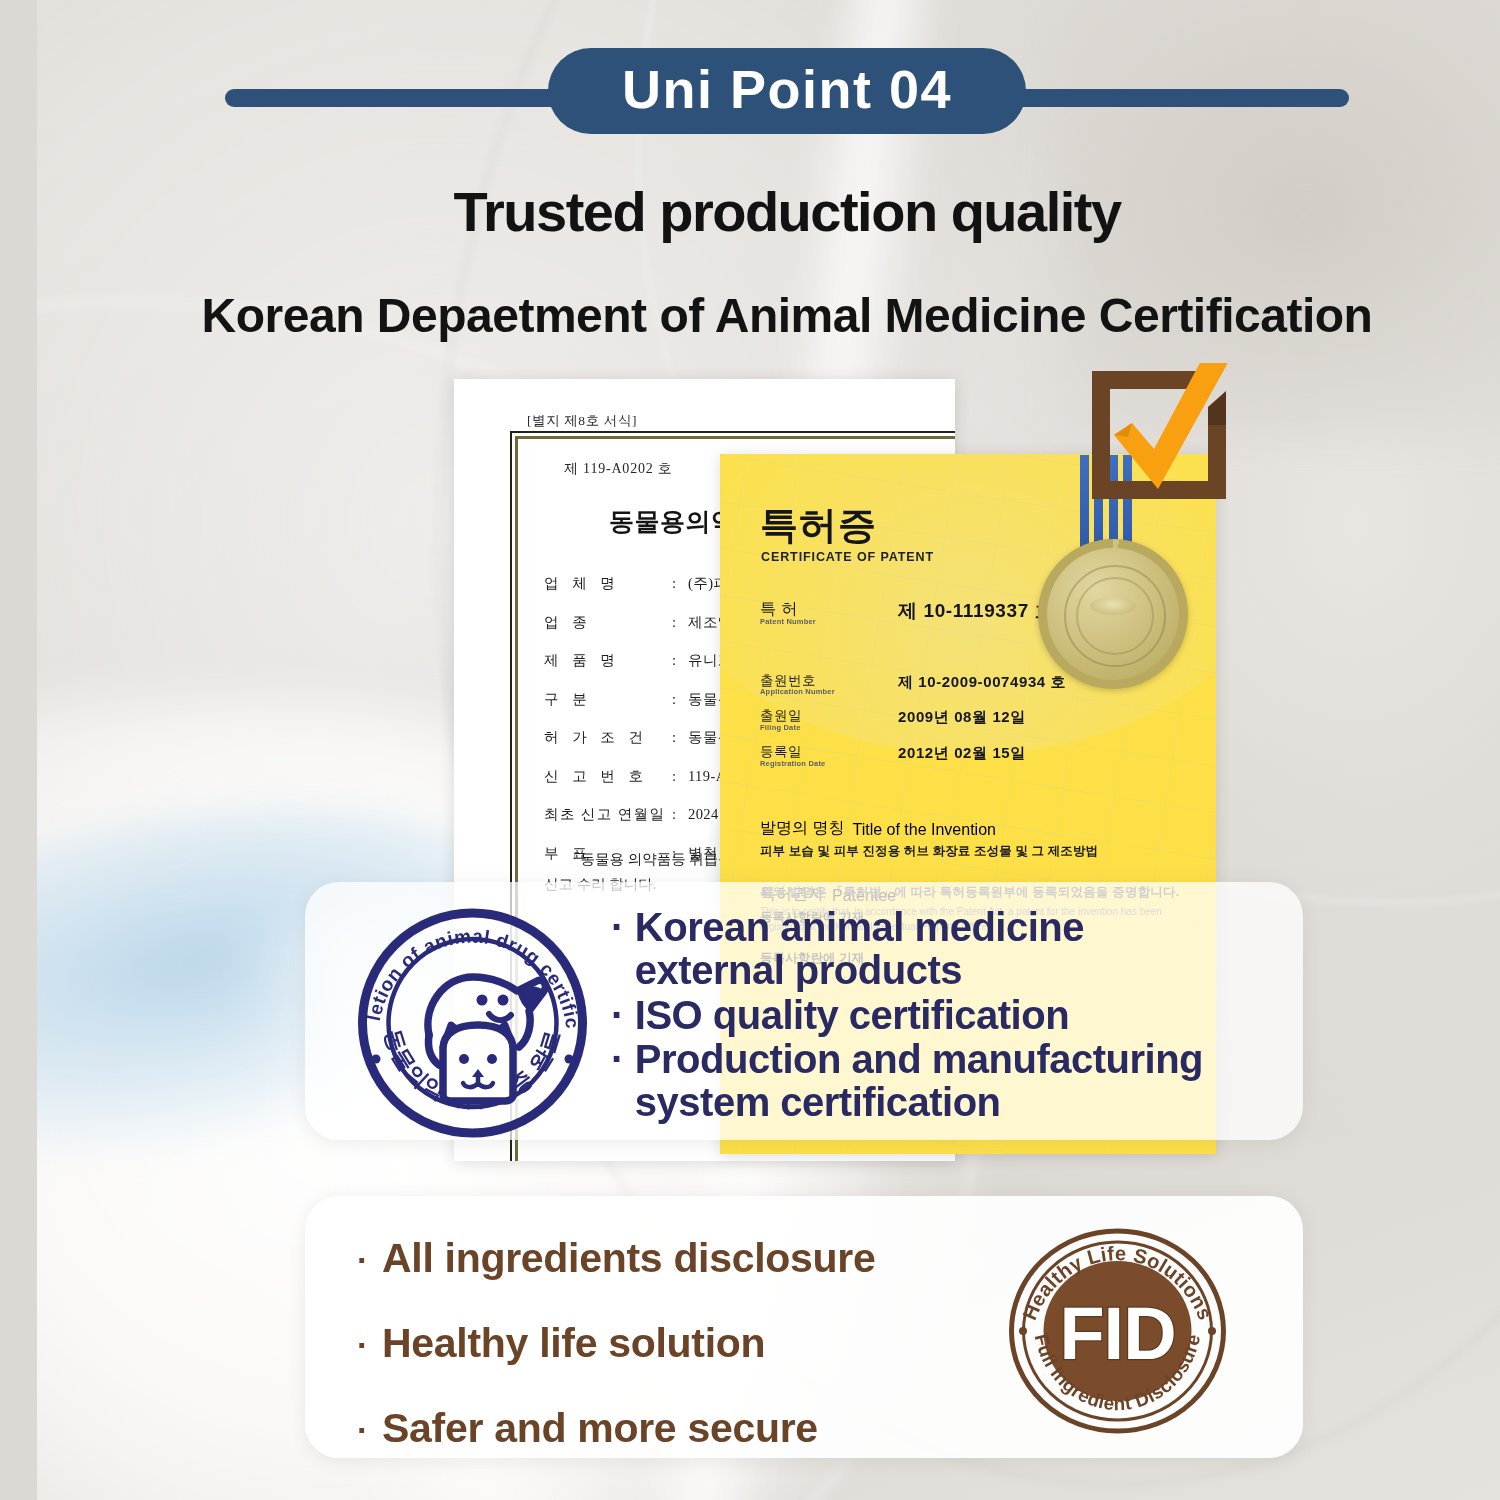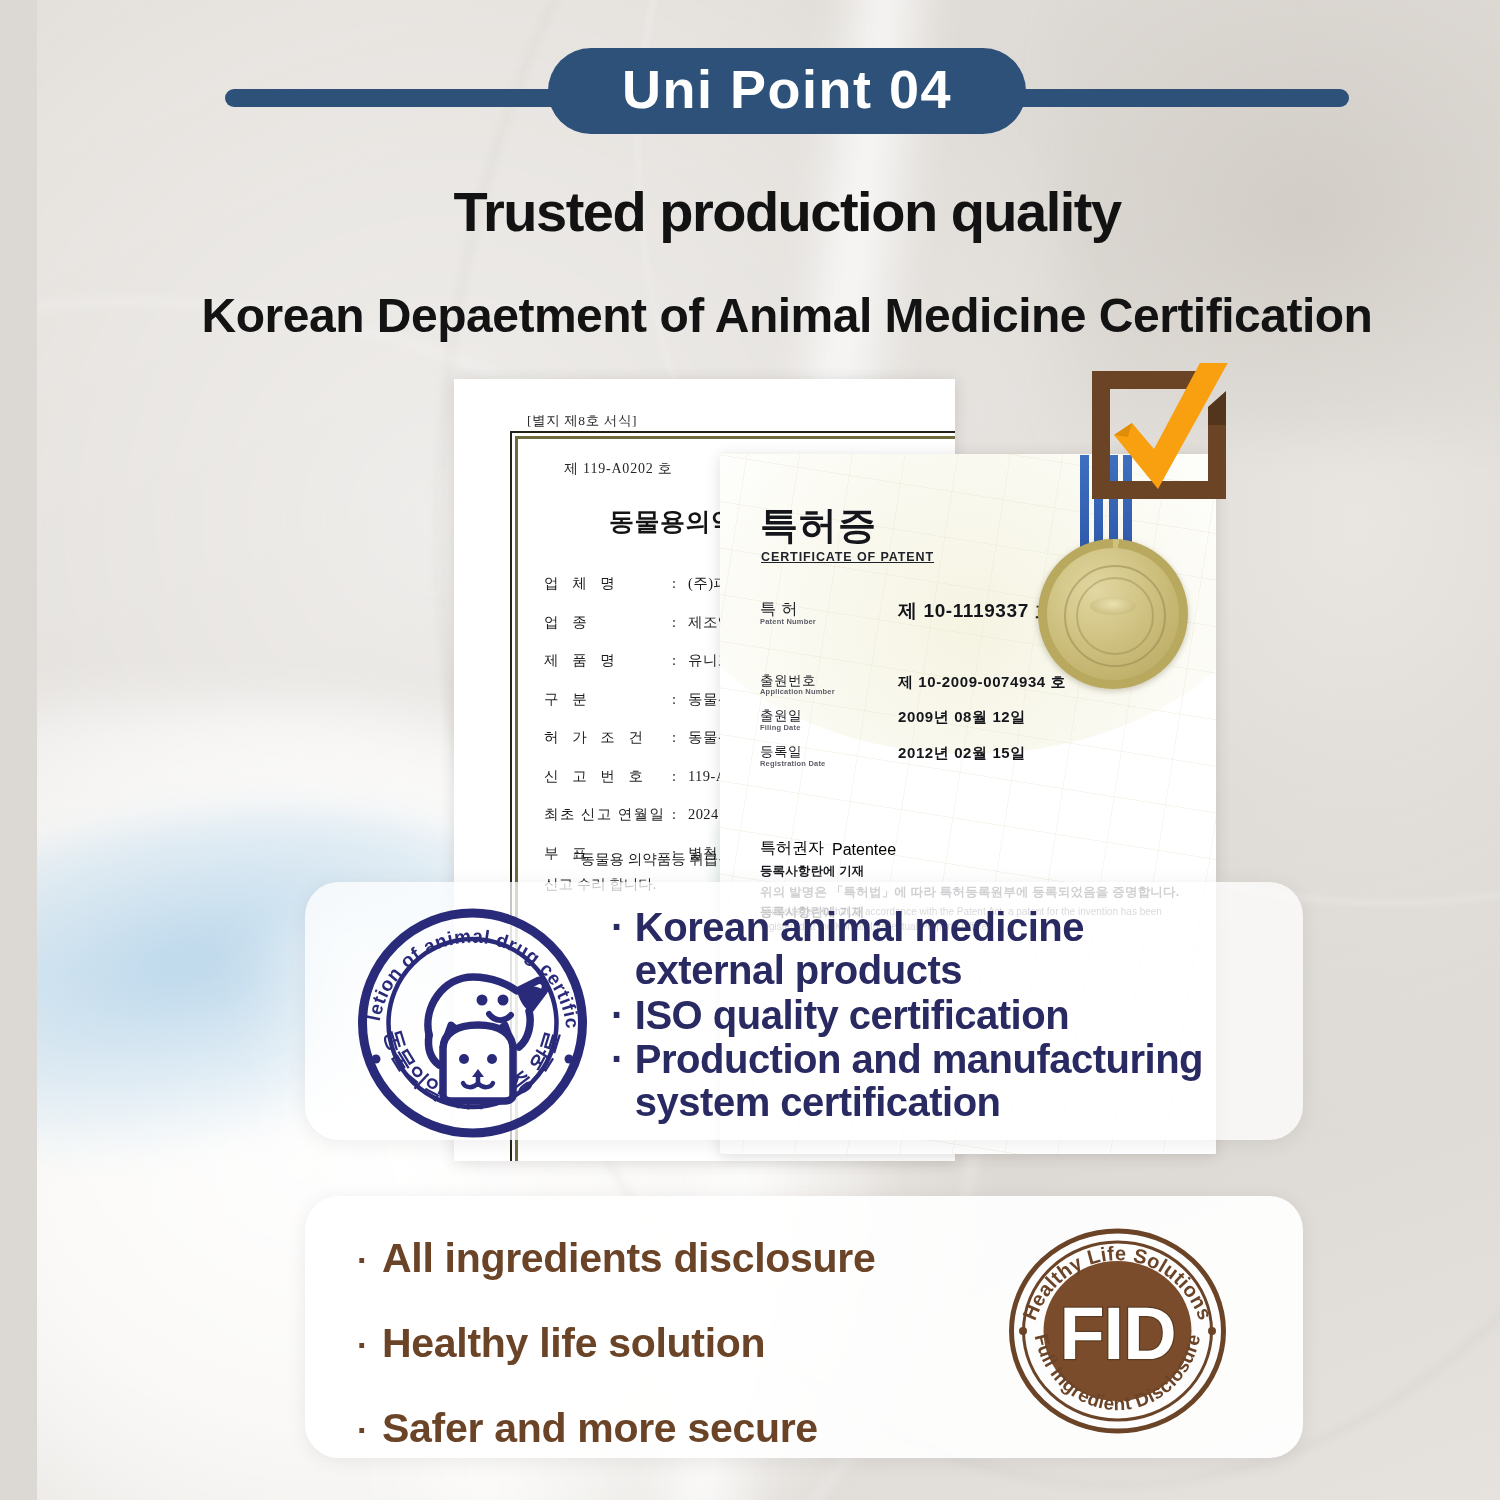--- a/index.html
+++ b/index.html
@@ -246,21 +246,21 @@
     position: absolute;
     left: 250px; top: 420px;
     width: 120px; height: 140px;
     background: radial-gradient(ellipse at 50% 45%, rgba(158,214,199,0.40) 0%, rgba(158,214,199,0.12) 55%, rgba(158,214,199,0) 76%);
     border-radius: 60px 60px 8px 8px;
   }
 
   .doc-patent {
     left: 683px;  top: 454px;
     width: 496px; height: 700px;
-    background: #ffffff;
+    background: #fde047;
   }
   .doc-patent .guilloche {
     position: absolute;
     inset: 0;
     background-image:
       repeating-linear-gradient(9deg,  rgba(205,200,160,0.19) 0 1px, rgba(0,0,0,0) 1px 46px),
       repeating-linear-gradient(-81deg, rgba(205,200,160,0.17) 0 1px, rgba(0,0,0,0) 1px 52px);
     opacity: 0.95;
   }
   .doc-patent .guilloche2 {
@@ -279,21 +279,20 @@
     letter-spacing: 1px;
     line-height: 1;
   }
   .doc-patent .pat-title-en {
     position: absolute;
     left: 41px; top: 96px;
     font-size: 12.5px;
     font-weight: bold;
     color: #20222a;
     letter-spacing: 0.9px;
-    text-decoration: underline;
   }
   .pat-rows {
     position: absolute;
     left: 40px; top: 146px;
     width: 430px;
   }
   .pat-row { position: relative; }
   .pat-row .lab-ko {
     font-size: 13.5px;
     font-weight: normal;
@@ -608,20 +607,27 @@
       </div>
       <div class="pat-gap-sm"></div>
       <div class="pat-row">
         <div class="lab-ko">등록일</div>
         <div class="lab-en">Registration Date</div>
         <div class="pat-val">2012년  02월  15일</div>
       </div>
 
       <div class="pat-gap-lg"></div>
 
+      <div class="pat-block">
+        <div class="lab-line">
+          <span class="lab-ko">발명의 명칭</span>
+          <span class="lab-en">Title of the Invention</span>
+        </div>
+        <div class="body-ko">피부 보습 및 피부 진정용 허브 화장료 조성물 및 그 제조방법</div>
+      </div>
 
       <div class="pat-gap-md"></div>
 
       <div class="pat-block">
         <div class="lab-line">
           <span class="lab-ko">특허권자</span>
           <span class="lab-en">Patentee</span>
         </div>
         <div class="body-ko">등록사항란에 기재</div>
       </div>

